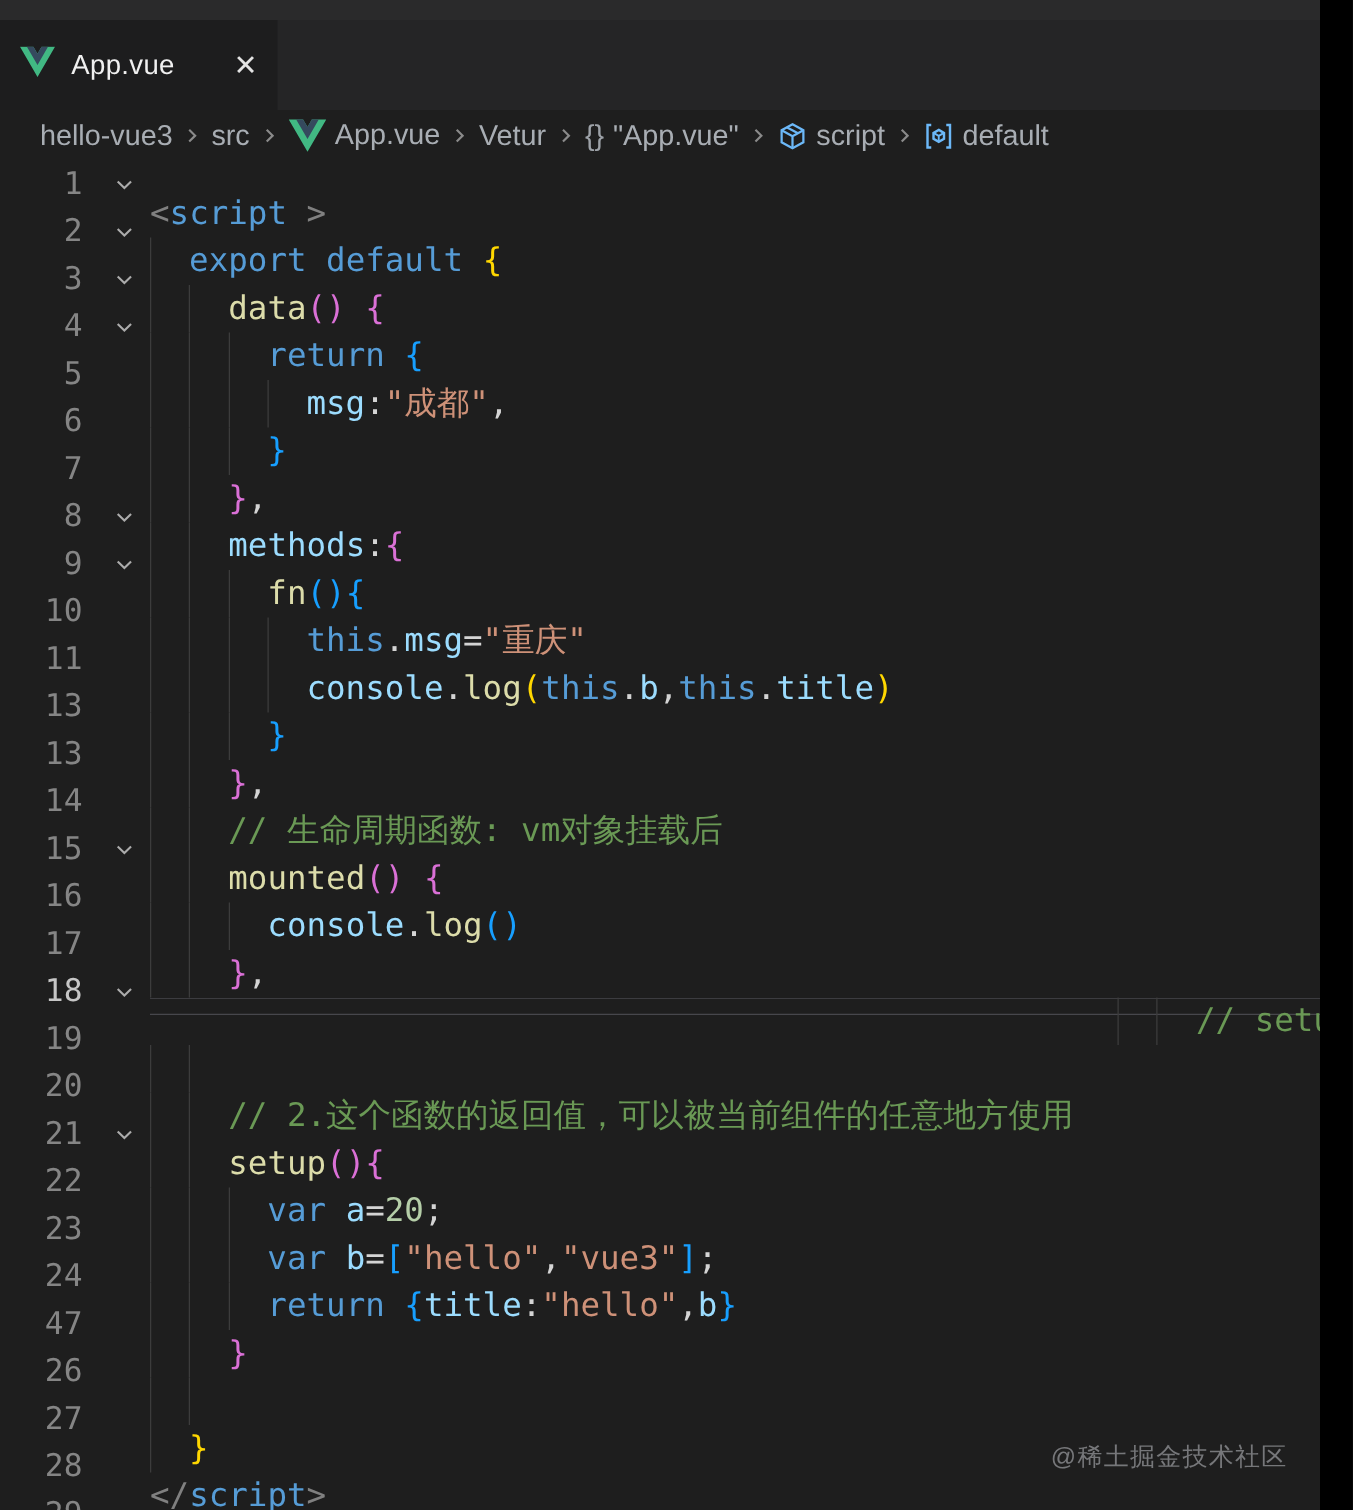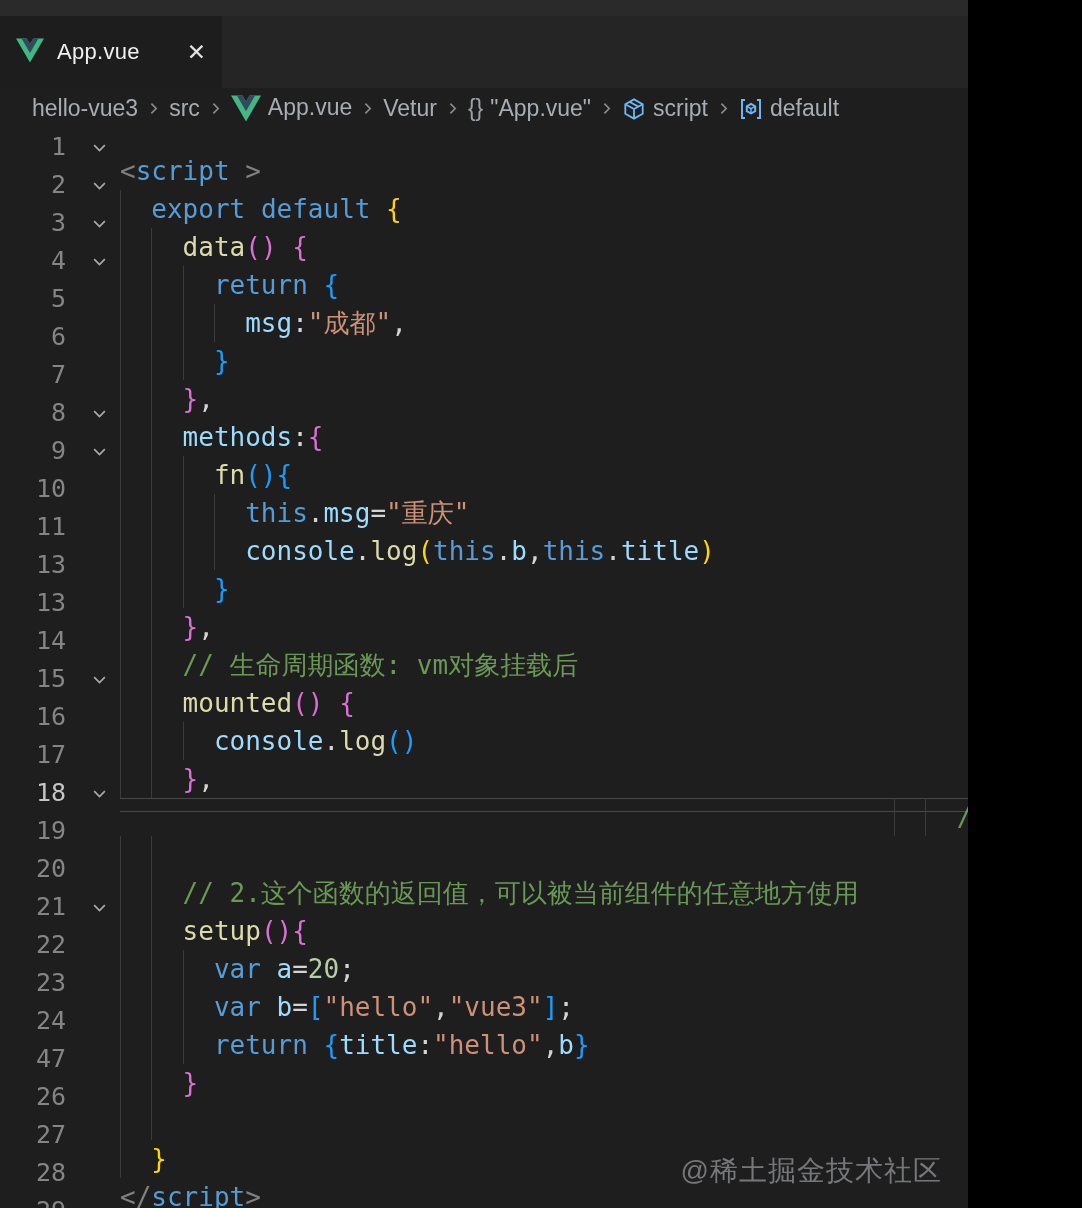--- a/index.html
+++ b/index.html
@@ -1,18 +1,18 @@
 <!DOCTYPE html>
 <html><head>
 <meta charset="utf-8">
 <style>
   * { margin:0; padding:0; box-sizing:border-box; }
   html,body { background:#000; }
   .screen {
-    position:relative; width:968px; height:1208px;
+    position:relative; width:1056px; height:1208px;
     background:var(--editor-bg,#1e1e1e);
     overflow:hidden;
     font-family:"Liberation Sans", sans-serif;
   }
   
   .titlebar { position:absolute; left:0; top:0; width:1082px; height:16px; background:#2a2a2b; }
   .tabbar   { position:absolute; left:0; top:16px; width:1082px; height:72px; background:#252526; display:flex; }
   .tab {
     width:222px; height:72px; background:#1d1d1e; display:flex; align-items:center;
     padding:0 16px; cursor:pointer;
@@ -54,21 +54,21 @@
   .vr  { color:var(--vr); }
   .str { color:var(--str); }
   .num { color:var(--num); }
   .cm  { color:var(--cm); }
   .pw  { color:var(--pw); }
   .pg  { color:var(--pg); }
   .b1  { color:var(--b1); }
   .b2  { color:var(--b2); }
   .b3  { color:var(--b3); }
   .watermark {
-    position:absolute; right:26px; top:1152px; color:#76777a; font-size:28px;
+    position:absolute; right:26px; top:1152px; color:#76777a; font-size:20px;
     letter-spacing:1px;
   }
 </style>
 </head>
 <body>
 
 <div class="screen" style="--editor-bg: #1e1e1e; --kw: #569cd6; --fn: #dcdcaa; --vr: #9cdcfe; --str: #ce9178; --num: #b5cea8; --cm: #6a9955; --pw: #d4d4d4; --pg: #808080; --b1: #ffd700; --b2: #da70d6; --b3: #179fff; --vue-green: #41b883; --vue-dark: #35495e; --breadcrumb-icon-blue: #6cb8f8;">
 
   <div class="titlebar"></div>
 

